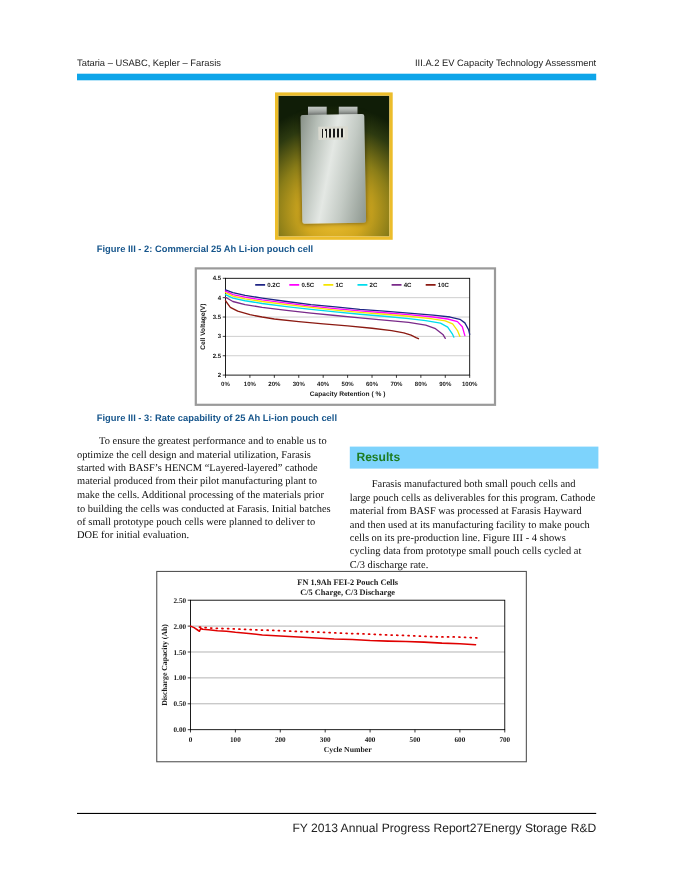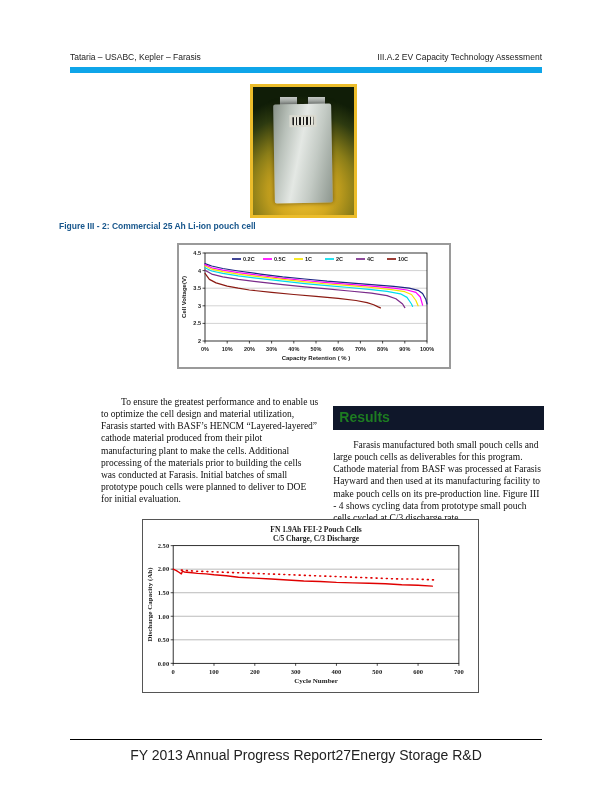--- a/index.html
+++ b/index.html
@@ -2,49 +2,49 @@
 <html><head>
 <meta charset="utf-8">
 <style>
   html,body{margin:0;padding:0;background:#e8e8e8;}
   .page{position:relative;width:612px;height:792px;background:#ffffff;margin:0 auto;overflow:hidden;
         font-family:"Liberation Serif",serif;color:#111;}
   
   .header{position:absolute;left:70px;right:70px;top:52px;display:flex;justify-content:space-between;
           font-family:"Liberation Sans",sans-serif;font-size:8.5px;color:#222;
           border-bottom:6px solid #0ea5e9;padding-bottom:5px;}
-  .footer{position:absolute;left:70px;right:70px;top:739px;display:flex;justify-content:center;
-          font-family:"Liberation Sans",sans-serif;font-size:14px;color:#222;
+  .footer{position:absolute;left:70px;right:70px;top:739px;display:flex;justify-content:flex-end;
+          font-family:"Liberation Sans",sans-serif;font-size:11px;color:#222;
           border-top:1px solid #000;padding-top:7px;}
   
   .photo-frame{position:absolute;left:250px;top:84px;width:107px;height:134px;box-sizing:border-box;
                border:3px solid #ecbd2b;
                background:radial-gradient(ellipse 95% 75% at 50% 82%, #f3c434 0%, #d2a81f 30%, #8a7d18 55%, #2d3a10 82%, #101d07 100%);}
   .cell-tab{position:absolute;top:8%;width:17%;height:8%;background:linear-gradient(#c4c8c4,#848b86);box-shadow:0 0 1px #222;}
   .cell-body{position:absolute;left:21%;top:13%;width:57%;height:77%;border-radius:2px;
              background:linear-gradient(102deg,#879087 0%,#b9c1ba 22%,#e4e8e4 45%,#c3cac4 68%,#8c968e 100%);
              box-shadow:0 0 5px rgba(0,0,0,0.55);transform:rotate(-1deg);}
   .cell-barcode{position:absolute;left:28%;top:11%;width:46%;height:12%;background:#d9d9cf;padding:2px 3px;box-sizing:border-box;}
   .cell-barcode-stripes{width:100%;height:100%;
              background:repeating-linear-gradient(90deg,#1a1a1a 0 1.5px,#e7e7dd 1.5px 3.5px);}
   
-  .caption{position:absolute;left:59px;font-family:"Liberation Sans",sans-serif;
+  .caption{position:absolute;left:88px;font-family:"Liberation Sans",sans-serif;
            font-weight:bold;font-size:8.5px;color:#17568c;}
   
   .chartbox{position:absolute;background:#fff;box-sizing:border-box;}
   #chart1-box{left:177px;top:243px;width:274px;height:126px;border:2px solid #9a9a9a;}
   #chart2-box{left:142px;top:519px;width:337px;height:174px;border:1.5px solid #555;}
   
   .columns{position:absolute;left:70px;top:396px;width:474px;display:flex;gap:15px;
            font-family:"Liberation Serif",serif;font-size:9.5px;line-height:1.28;color:#0d0d0d;}
-  .col-left{width:233px;margin-left:31px;}
+  .col-left{width:233px;}
   .col-right{width:226px;}
   .para{margin:0;text-indent:20px;}
-  .results-bar{margin-top:10px;margin-bottom:9px;background:#0f172a;color:#1d7c21;
-               font-family:"Liberation Sans",sans-serif;font-weight:bold;font-size:14px;
+  .results-bar{margin-top:10px;margin-bottom:9px;background:#7dd3fc;color:#1d7c21;
+               font-family:"Liberation Sans",sans-serif;font-weight:bold;font-size:11px;
                padding:3px 6px;}
 </style>
 </head>
 <body>
 
 <div class="page">
 
   <div class="header">
     <span>Tataria – USABC, Kepler – Farasis</span>
     <span>III.A.2 EV Capacity Technology Assessment</span>
@@ -117,20 +117,21 @@
         <line x1="115" x2="124" y1="14" y2="14" stroke="#f5e400" stroke-width="1.7"></line>
         <text x="126" y="16" font-size="5.5" text-anchor="start" font-family="&quot;Liberation Sans&quot;,sans-serif" font-weight="bold" fill="#1a1a1a">1C</text>
         <line x1="146" x2="155" y1="14" y2="14" stroke="#00dcec" stroke-width="1.7"></line>
         <text x="157" y="16" font-size="5.5" text-anchor="start" font-family="&quot;Liberation Sans&quot;,sans-serif" font-weight="bold" fill="#1a1a1a">2C</text>
         <line x1="177" x2="186" y1="14" y2="14" stroke="#7a2a8a" stroke-width="1.7"></line>
         <text x="188" y="16" font-size="5.5" text-anchor="start" font-family="&quot;Liberation Sans&quot;,sans-serif" font-weight="bold" fill="#1a1a1a">4C</text>
         <line x1="208" x2="217" y1="14" y2="14" stroke="#8b1a12" stroke-width="1.7"></line>
         <text x="219" y="16" font-size="5.5" text-anchor="start" font-family="&quot;Liberation Sans&quot;,sans-serif" font-weight="bold" fill="#1a1a1a">10C</text>
       </svg></div>
 
+  <div class="caption" style="top:375px;">Figure III - 3: Rate capability of 25 Ah Li-ion pouch cell</div>
 
   <div class="columns">
     <div class="col-left">
       <p class="para">To ensure the greatest performance and to enable us to optimize the cell design and material utilization, Farasis started with BASF’s HENCM “Layered-layered” cathode material produced from their pilot manufacturing plant to make the cells. Additional processing of the materials prior to building the cells was conducted at Farasis. Initial batches of small prototype pouch cells were planned to deliver to DOE for initial evaluation.</p>
     </div>
     <div class="col-right">
       <div class="results-bar">Results</div>
       <p class="para">Farasis manufactured both small pouch cells and large pouch cells as deliverables for this program. Cathode material from BASF was processed at Farasis Hayward and then used at its manufacturing facility to make pouch cells on its pre-production line. Figure III - 4 shows cycling data from prototype small pouch cells cycled at C/3 discharge rate.</p>
     </div>
   </div>

